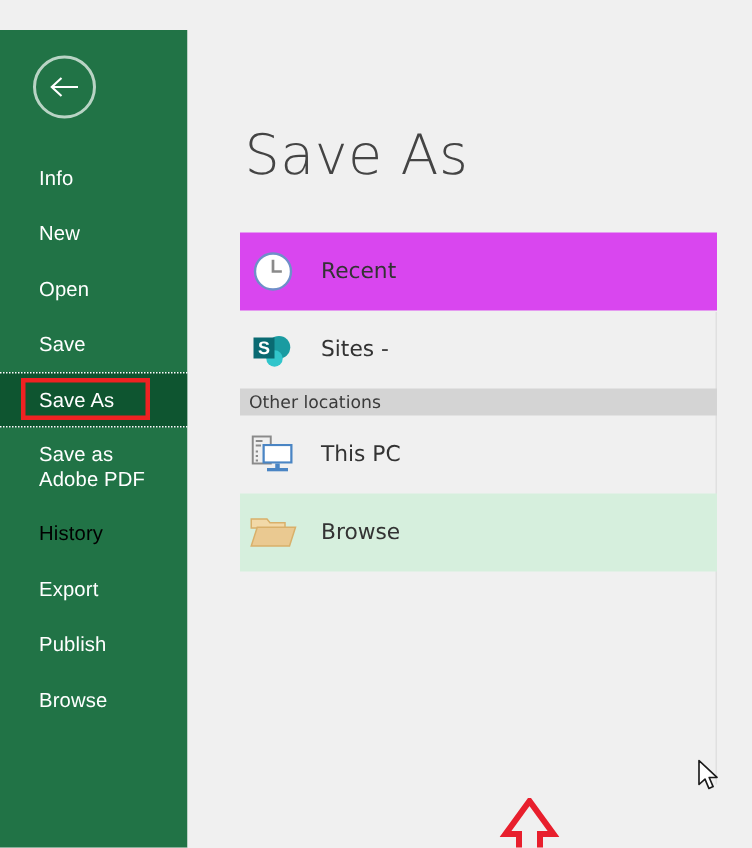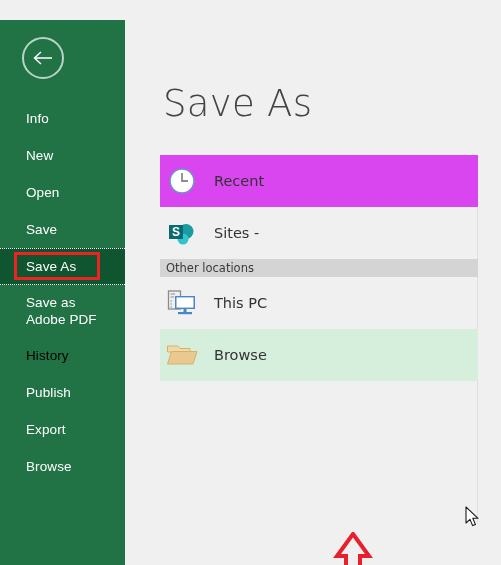--- a/index.html
+++ b/index.html
@@ -202,24 +202,24 @@
       <div class="nav-item selected">
         <span>Save As</span>
       </div>
       <div class="nav-item two-line">
         <span>Save as Adobe PDF</span>
       </div>
       <div class="nav-item disabled">
         <span>History</span>
       </div>
       <div class="nav-item">
+        <span>Export</span>
+      </div>
+      <div class="nav-item">
         <span>Publish</span>
-      </div>
-      <div class="nav-item">
-        <span>Export</span>
       </div>
       <div class="nav-item">
         <span>Browse</span>
       </div>
     </div>
 
     <div class="sidebar-divider"></div>
     <div class="redbox"></div>
   </div>
 

